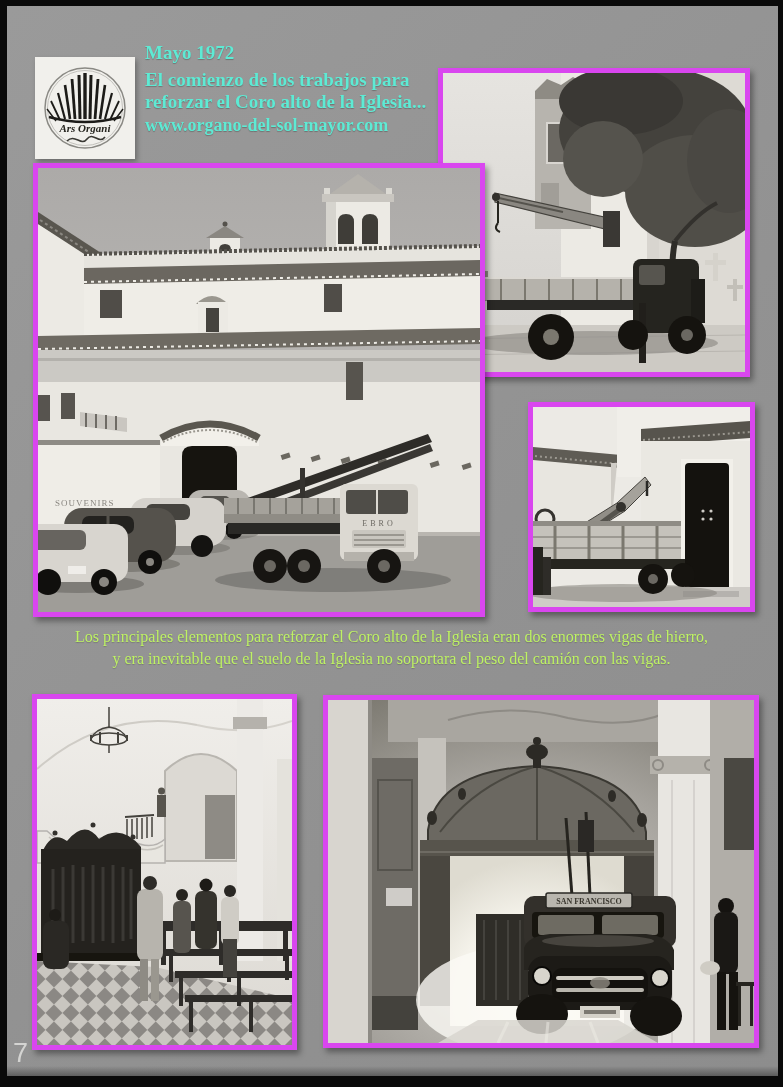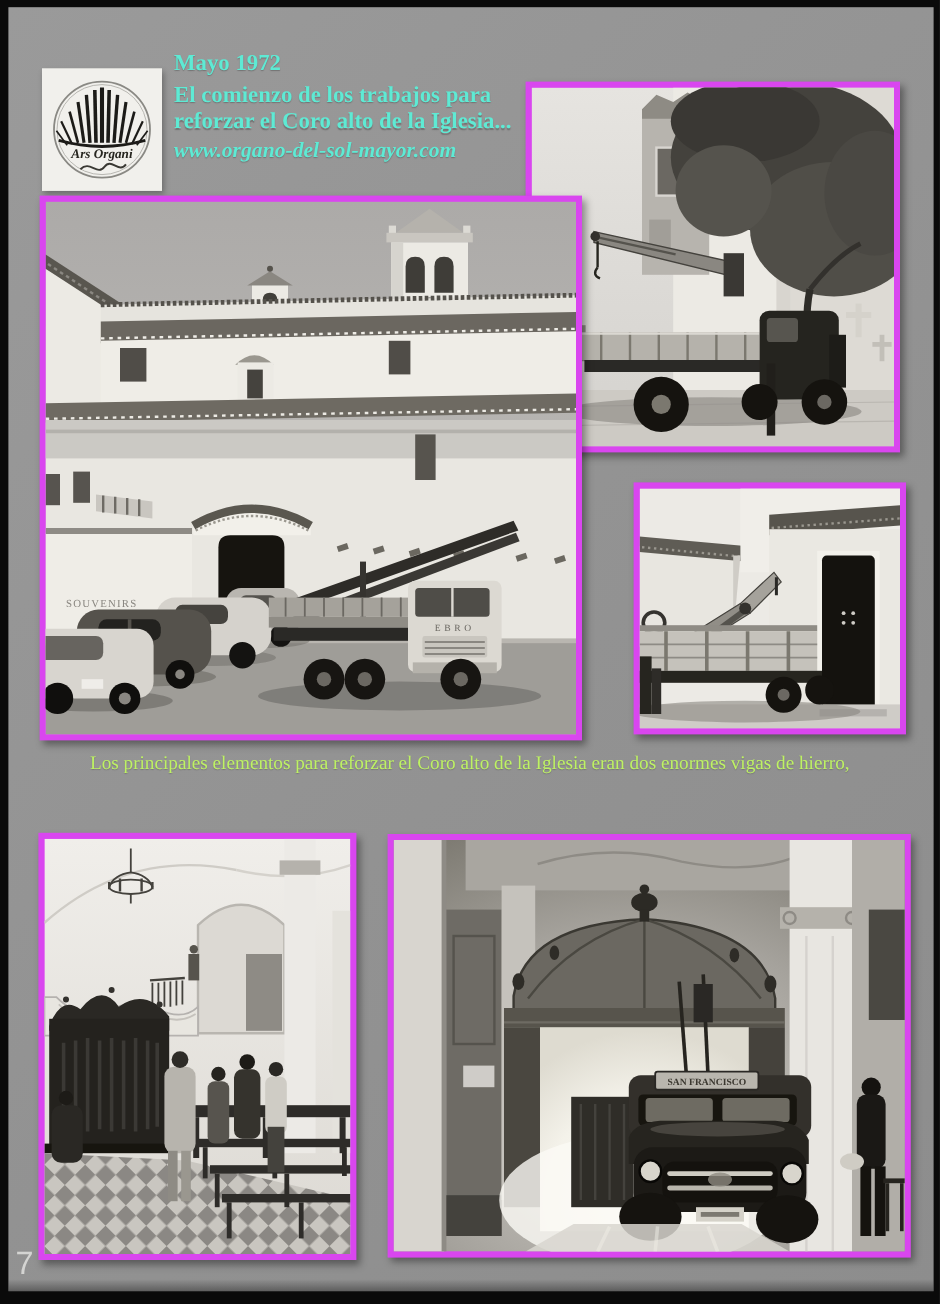--- a/index.html
+++ b/index.html
@@ -11,21 +11,21 @@
         background:linear-gradient(to bottom,rgba(0,0,0,0),rgba(0,0,0,.35));}
   .photo{position:absolute;background:#d946ef;padding:5px;
          box-shadow:3px 4px 6px rgba(0,0,0,.38);}
   .photo svg{display:block;}
   #logo{position:absolute;left:35px;top:33px;width:100px;height:102px;background:#f1f0ec;
         box-shadow:2px 3px 5px rgba(0,0,0,.3);margin-top:24px;}
   #header-text{position:absolute;left:145px;top:42px;color:#5eead4;
         text-shadow:0 1px 1px rgba(0,0,0,.25);}
   #header-text .date{font-size:19px;font-weight:bold;margin-bottom:5px;}
   #header-text .t1,#header-text .t2{font-size:19px;font-weight:bold;line-height:22px;}
-  #header-text .url{font-size:18px;font-weight:bold;font-style:italic;margin-top:2px;}
+  #header-text .url{font-size:18px;font-weight:bold;margin-top:2px;}
   #caption{position:absolute;left:10px;width:763px;top:626px;text-align:center;
         color:#bef264;font-size:16px;line-height:22.4px;
         text-shadow:0 1px 1px rgba(0,0,0,.2);}
   #page-number{position:absolute;left:13px;top:1038px;font-size:27px;color:#d4d4d2;
         font-family:"Liberation Sans", sans-serif;}
   text{font-family:"Liberation Serif", serif;}
 </style>
 </head>
 <body>
 
@@ -338,20 +338,21 @@
           <circle cx="120" cy="172" r="5" fill="#6b6862"></circle>
         <circle cx="150" cy="168" r="12" fill="#15130f"></circle>
         <rect x="0" y="140" width="10" height="48" fill="#26251f"></rect>
         <rect x="10" y="150" width="8" height="38" fill="#2e2c28"></rect>
       </g>
     </svg>
   </div>
 
   <div id="caption">
     <div>Los principales elementos para reforzar el Coro alto de la Iglesia eran dos enormes vigas de hierro,</div>
+    <div>y era inevitable que el suelo de la Iglesia no soportara el peso del camión con las vigas.</div>
   </div>
 
   <div class="photo" style="left:32px;top:694px;z-index:2">
     <svg width="255" height="346" viewBox="0 0 255 346">
       <defs>
         <linearGradient id="p4bg" x1="0" y1="0" x2="0" y2="1">
           <stop offset="0" stop-color="#f0eeea"></stop>
             <stop offset="1" stop-color="#dcd9d3"></stop>
         </linearGradient>
         <pattern id="p4chk" width="24" height="24" patternUnits="userSpaceOnUse" patternTransform="rotate(45 0 0)">

